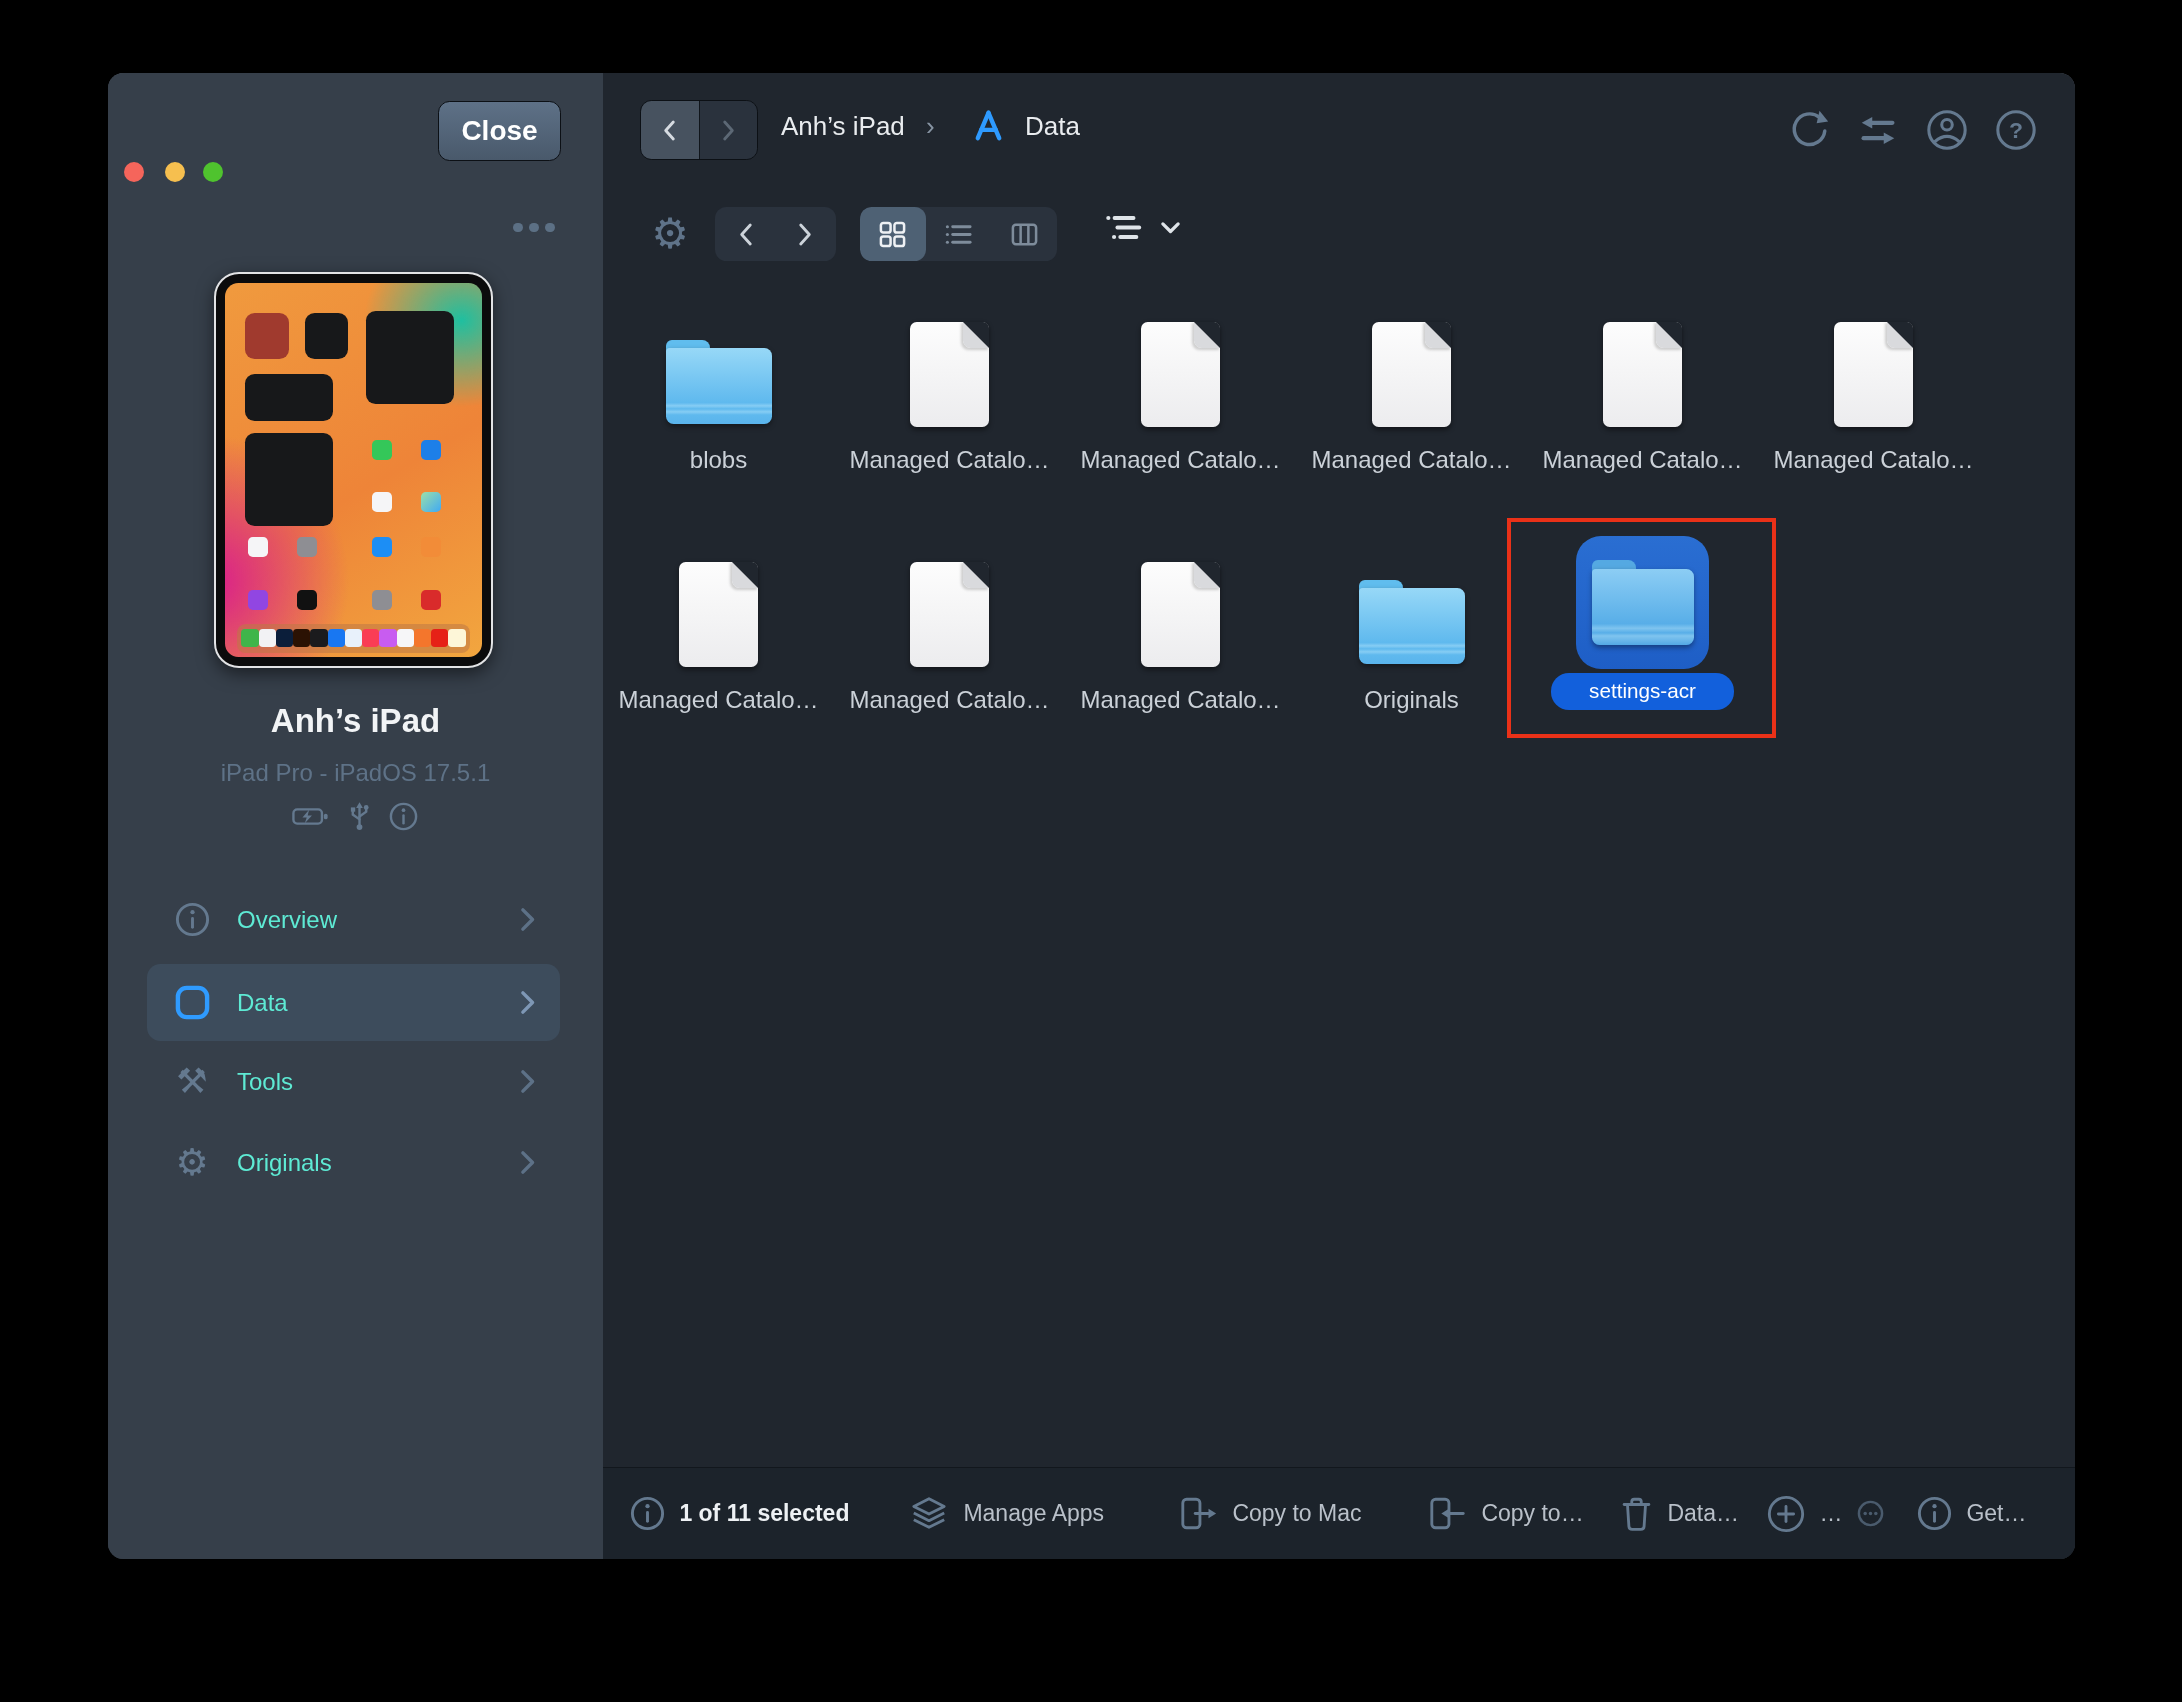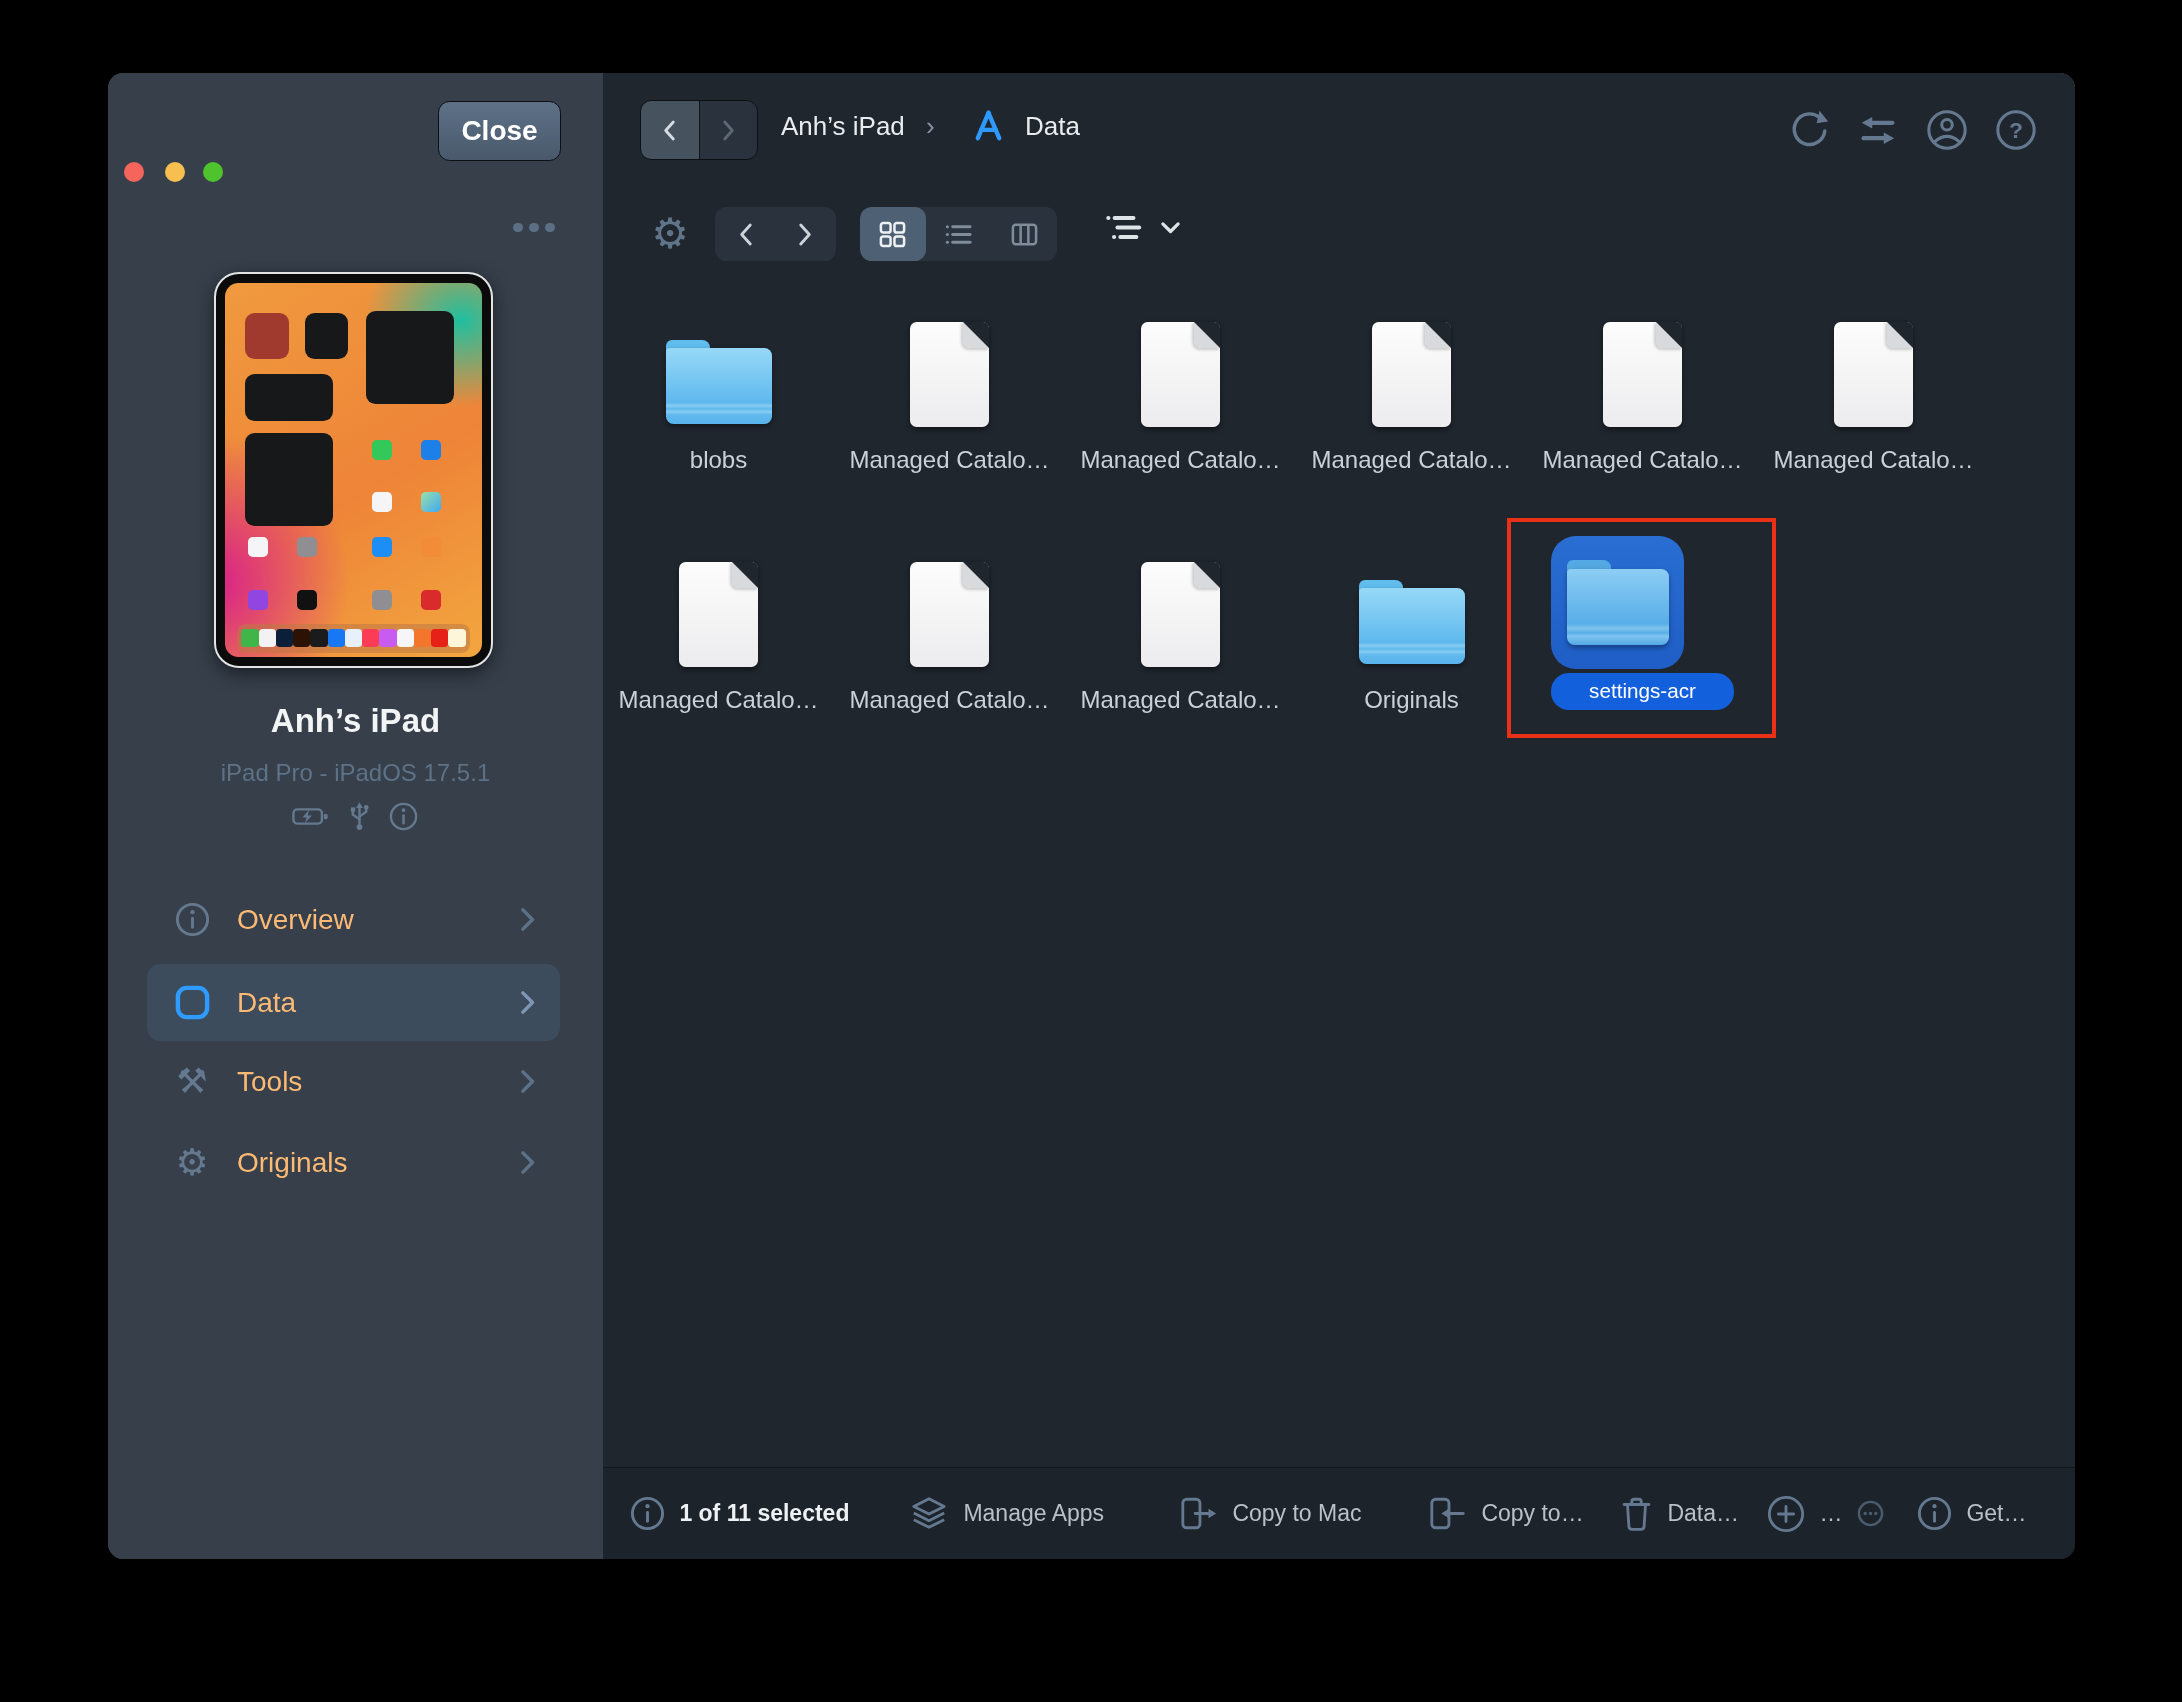--- a/index.html
+++ b/index.html
@@ -45,21 +45,21 @@
     display:flex;align-items:center;justify-content:space-evenly;padding:0 3.8px;}
   .dock i{width:17.3px;height:17.3px;border-radius:3.8px;display:block;}
 
   .dev-name{position:absolute;left:0;top:629px;width:100%;text-align:center;color:#f2f4f6;font-size:33px;font-weight:600;}
   .dev-sub{position:absolute;left:0;top:686px;width:100%;text-align:center;color:#5e7287;font-size:24px;}
   .dev-status{position:absolute;left:0;top:728px;width:100%;display:flex;gap:17.3px;align-items:center;justify-content:center;color:var(--icon_slate);}
 
   
   .menu-row{position:absolute;left:39px;width:413px;height:77px;border-radius:13.4px;display:flex;align-items:center;}
   .menu-row .mi{width:90px;display:flex;align-items:center;justify-content:center;color:var(--icon_slate);}
-  .menu-row .ml{flex:1;color:#fdba74;font-size:28px;}
+  .menu-row .ml{flex:1;color:#5eead4;font-size:24px;}
   .menu-row .mc{margin-right:25px;display:flex;align-items:center;}
   .menu-row.selected{background:#3d4c5c;}
   .glyph{font-family:"DejaVu Sans",sans-serif;line-height:1;}
 
   
   .content{position:absolute;left:495px;top:0;width:1472px;height:100%;background:#20262e;border-radius:0 15.4px 15.4px 0;}
 
   
   .seg{position:absolute;left:37px;top:27px;width:118px;height:60px;border-radius:11.5px;border:1.9px solid #0c1015;display:flex;overflow:hidden;}
   .seg .half{flex:1;display:flex;align-items:center;justify-content:center;}
@@ -97,21 +97,21 @@
     background:linear-gradient(180deg,#fdfdfd,#ececee);box-shadow:0 2.9px 5.8px rgba(0,0,0,.45);}
   .doc::after{content:"";position:absolute;top:0;right:0;border-style:solid;border-width:0 26px 26px 0;
     border-color:#20262e #20262e #d9dadd #d9dadd;border-radius:0 5.8px 0 7.7px;box-shadow:-1.9px 1.9px 2.9px rgba(0,0,0,.18);}
 
   .folder{position:relative;width:106px;height:85px;margin-bottom:13.4px;}
   .folder .tab{position:absolute;left:0;top:0;width:44px;height:15.4px;border-radius:5.8px 7.7px 0 0;background:#60bdee;}
   .folder .body{position:absolute;left:0;top:8.6px;width:100%;height:76px;border-radius:3.8px 7.7px 7.7px 7.7px;
     background:linear-gradient(180deg,#97d8f7 0%,#5fb9ee 72%,#86cdf4 76%,#5fb9ee 80%,#86cdf4 84%,#5fb9ee 88%,#5ab4ec 100%);
     box-shadow:0 2.9px 5.8px rgba(0,0,0,.35);}
 
-  .sel-wrap{display:flex;flex-direction:column;align-items:flex-start;}
+  .sel-wrap{display:flex;flex-direction:column;align-items:center;}
   .sel-square{width:133px;height:133px;border-radius:25px;background:linear-gradient(180deg,#2a6ed2,var(--selection_blue));
     display:flex;align-items:center;justify-content:center;}
   .sel-square .folder{margin-bottom:0;width:102px;height:85px;}
   .sel-square .folder .tab{background:#55a9e2;}
   .sel-square .folder .body{background:linear-gradient(180deg,#8ccdf4 0%,#58aee8 72%,#7fc4ef 78%,#58aee8 84%,#7fc4ef 88%,#53a8e4 100%);}
   .sel-pill{margin-top:3.8px;height:37px;border-radius:18px;background:var(--accent_blue);color:#fff;
     display:flex;align-items:center;padding:0 38px;font-size:20.7px;font-weight:500;white-space:nowrap;}
   .row2 .plain-label{margin-top:7.7px;}
 
   

